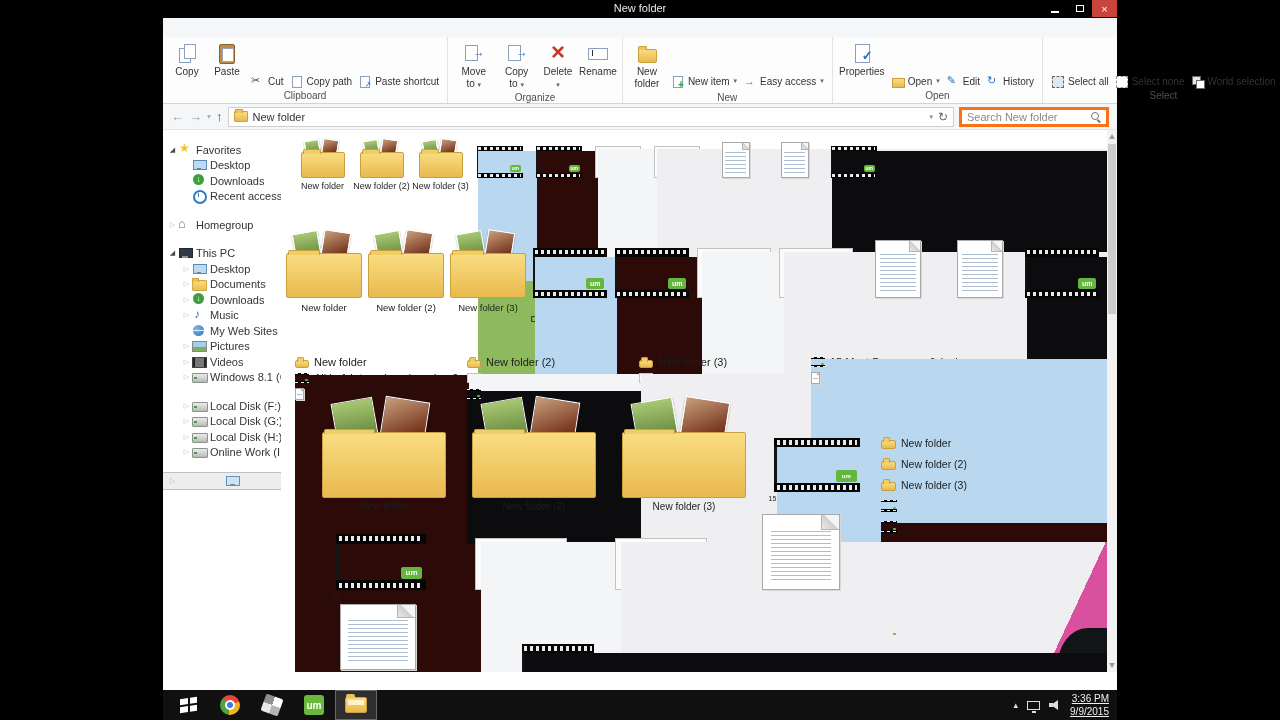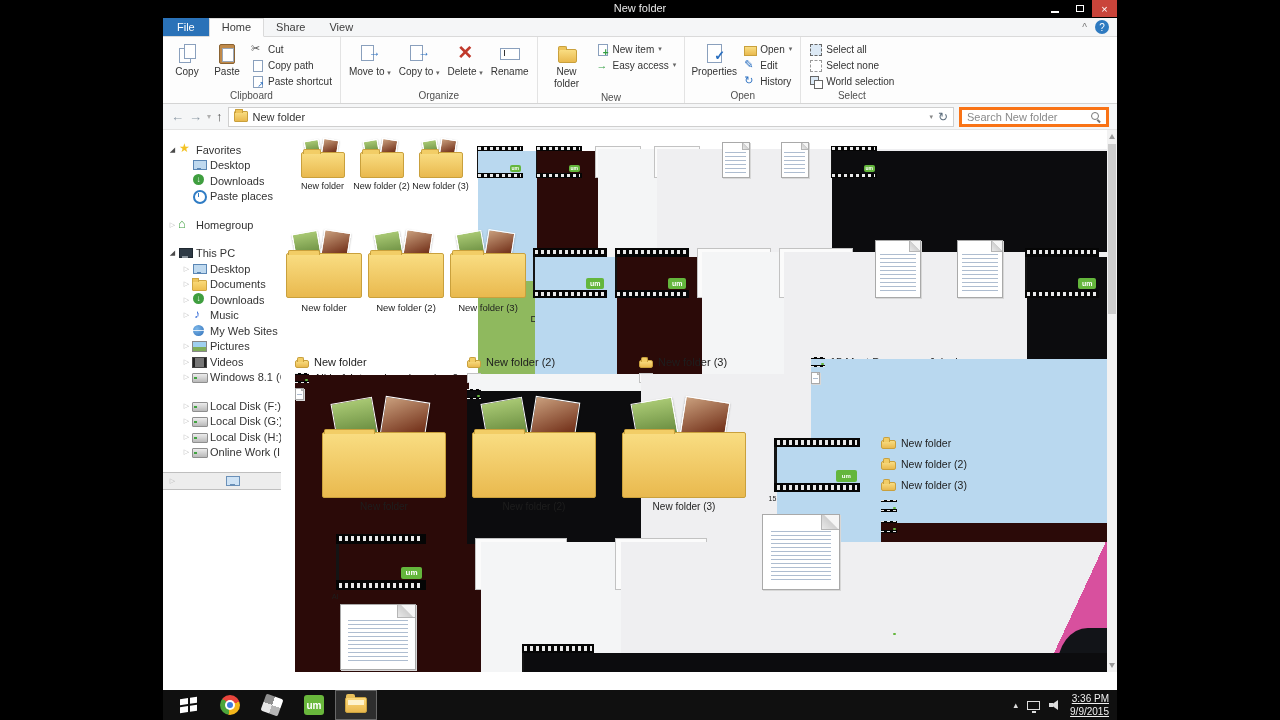--- a/index.html
+++ b/index.html
@@ -24,21 +24,21 @@
 .tab.active{background:#fdfdfd;border:1px solid #dadada;border-bottom:1px solid #fdfdfd;margin-bottom:-1px;}
 .tabrow-right{margin-left:auto;display:flex;align-items:center;gap:8px;padding:0 8px 2px;}
 .collapse{font-size:10px;color:#777;}
 .help{width:14px;height:14px;border-radius:50%;background:#2e7ac0;color:#fff;font-size:10px;display:flex;align-items:center;justify-content:center;}
 .ribbon-body{position:absolute;top:19px;left:0;right:0;bottom:0;background:#fdfdfd;display:flex;}
 .rgroup{display:flex;flex-direction:column;height:100%;}
 .rgroup+.rgroup{border-left:1px solid #e3e3e3;}
 .gbody{flex:1;display:flex;align-items:flex-start;gap:2px;padding:3px 5px 0;}
 .caption{text-align:center;font-size:10px;color:#4f4f4f;padding:1px 4px 2px;}
 .bigbtn{min-width:38px;max-width:48px;display:flex;flex-direction:column;align-items:center;gap:2px;padding:2px 3px;font-size:10px;color:#333;text-align:center;line-height:1.15;}
-.smallcol{display:flex;flex-direction:column;padding-top:1px;}
+.smallcol{display:flex;flex-direction:row;padding-top:1px;margin-top:32px;}
 .smallbtn{display:flex;align-items:center;gap:4px;font-size:10px;color:#333;height:16px;padding:0 3px;white-space:nowrap;}
 .dd{font-size:7px;color:#666;}
 .rico{position:relative;width:22px;height:22px;display:block;}
 .sico{position:relative;width:13px;height:13px;display:inline-block;flex:none;}
 .i-copy::before{content:'';position:absolute;left:3px;top:6px;width:10px;height:13px;background:#fff;border:1px solid #8aa0bd;}
 .i-copy::after{content:'';position:absolute;left:8px;top:2px;width:10px;height:13px;background:#fff;border:1px solid #8aa0bd;}
 .i-paste::before{content:'';position:absolute;left:3px;top:2px;width:14px;height:18px;background:#c08a4a;border:1px solid #8a6332;border-radius:2px;}
 .i-paste::after{content:'';position:absolute;left:6px;top:6px;width:10px;height:12px;background:#fff;border:1px solid #9aa7b8;}
 .i-moveto::before,.i-copyto::before{content:'';position:absolute;left:2px;top:3px;width:11px;height:14px;background:#fff;border:1px solid #8aa0bd;}
 .i-moveto::after,.i-copyto::after{content:'→';position:absolute;right:0;top:4px;color:#2a6fc0;font-size:12px;}
@@ -256,30 +256,20 @@
         <div class="wbtn">
             <span class="maxglyph"></span>
           </div>
         <div class="wbtn close">
             <span>×</span>
           </div>
       </div>
     </div>
 
     <div class="ribbon">
-      <div class="tabrow">
-        <div class="tab file">File</div>
-        <div class="tab active">Home</div>
-        <div class="tab">Share</div>
-        <div class="tab">View</div>
-        <div class="tabrow-right">
-          <span class="collapse">^</span>
-          <span class="help">?</span>
-        </div>
-      </div>
       <div class="ribbon-body">
 
         <div class="rgroup">
           <div class="gbody">
             <div class="bigbtn">
               <span class="rico i-copy"></span>
               <span class="blab">Copy</span>
             </div>
             <div class="bigbtn">
               <span class="rico i-paste"></span>
@@ -425,21 +415,21 @@
             <span class="slabel">Desktop</span>
           </div>
           <div class="srow lvl1">
             <span class="arrow"></span>
             <span class="si si-downloads"></span>
             <span class="slabel">Downloads</span>
           </div>
           <div class="srow lvl1">
             <span class="arrow"></span>
             <span class="si si-recent"></span>
-            <span class="slabel">Paste places</span>
+            <span class="slabel">Recent access</span>
           </div>
           <div class="srow lvl0 gap">
             <span class="arrow">▷</span>
             <span class="si si-home"></span>
             <span class="slabel">Homegroup</span>
           </div>
           <div class="srow lvl0 gap">
             <span class="arrow open">◢</span>
             <span class="si si-pc"></span>
             <span class="slabel">This PC</span>

